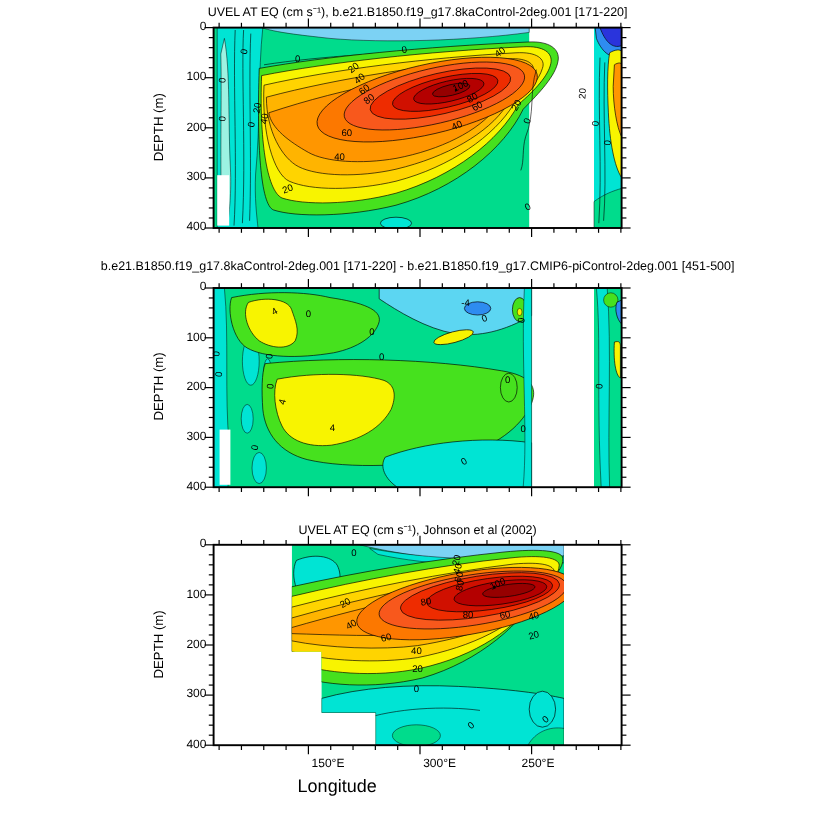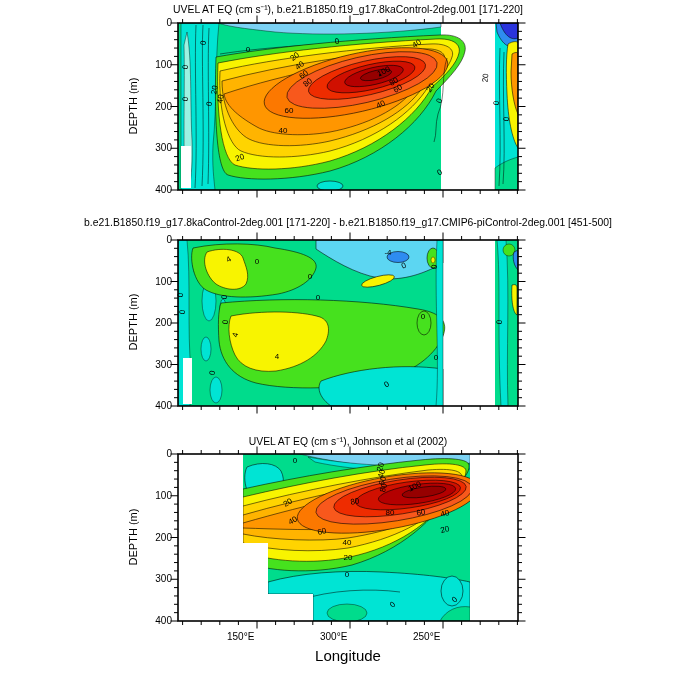--- a/index.html
+++ b/index.html
@@ -2,22 +2,22 @@
 <html style="--green: #00DC8C; --green2: #46E11E; --cyan: #00E4D4; --cyan_pale: #9CF2E2; --cyan_light: #5CD6F2; --light_blue: #7CD2F4; --blue: #2E8CF0; --dark_blue: #2A34DC; --yellow: #F8F400; --gold: #FFD400; --amber: #FFB400; --orange: #FF9600; --deep_orange: #FC7800; --orange_red: #F8581C; --red: #EE2C00; --red2: #D01000; --dark_red: #B40000; --core_red: #960000;"><head>
 <meta charset="utf-8">
 <style>
   html,body{margin:0;padding:0;background:#fff;}
   #page{position:relative;width:700px;height:700px;background:#fff;overflow:hidden;
         font-family:"Liberation Sans",sans-serif;color:#000;}
   #plot{position:absolute;left:0;top:0;}
   .title{position:absolute;left:-2px;width:700px;text-align:center;font-size:10.4px;white-space:nowrap;}
   .yl{position:absolute;left:73px;width:120px;text-align:center;font-size:11px;transform:rotate(-90deg);}
   .ytick{position:absolute;left:130px;width:42px;text-align:right;font-size:10px;line-height:1;}
-  .xtick{position:absolute;width:60px;text-align:left;font-size:10px;top:631px;}
-  .xlab{position:absolute;left:248px;top:647px;width:200px;text-align:center;font-size:15px;}
+  .xtick{position:absolute;width:60px;text-align:right;font-size:10px;top:631px;}
+  .xlab{position:absolute;left:248px;top:647px;width:200px;text-align:left;font-size:15px;}
   .cl{position:absolute;font-size:8px;line-height:1;white-space:nowrap;
       transform:translate(-50%,-50%) rotate(var(--r,0deg));}
   .f-bg{fill:var(--green)} .f-g2{fill:var(--green2)} .f-cy{fill:var(--cyan)}
   .f-cyp{fill:var(--cyan_pale)} .f-cl{fill:var(--cyan_light)} .f-lb{fill:var(--light_blue)}
   .f-bl{fill:var(--blue)} .f-db{fill:var(--dark_blue)} .f-ye{fill:var(--yellow)}
   .f-go{fill:var(--gold)} .f-am{fill:var(--amber)} .f-or{fill:var(--orange)}
   .f-do{fill:var(--deep_orange)} .f-ored{fill:var(--orange_red)} .f-re{fill:var(--red)}
   .f-re2{fill:var(--red2)} .f-dr{fill:var(--dark_red)} .f-core{fill:var(--core_red)}
   .f-wh{fill:#fff}
   .ct{stroke:#000;stroke-width:.55} .ct2{stroke:#000;stroke-width:.4}
@@ -457,14 +457,14 @@
     <div class="cl" style="left: 421px; top: 513px; --r: -10deg;">60</div>
     <div class="cl" style="left: 445px; top: 514px; --r: -15deg;">40</div>
     <div class="cl" style="left: 445px; top: 530px; --r: -15deg;">20</div>
     <div class="cl" style="left: 347px; top: 543px; --r: 0deg;">40</div>
     <div class="cl" style="left: 348px; top: 558px; --r: 0deg;">20</div>
     <div class="cl" style="left: 347px; top: 575px; --r: 0deg;">0</div>
     <div class="cl" style="left: 393px; top: 605px; --r: -40deg;">0</div>
     <div class="cl" style="left: 455px; top: 600px; --r: -40deg;">0</div>
     <div class="xtick" style="left: 227px;">150°E</div>
     <div class="xtick" style="left: 320px;">300°E</div>
-    <div class="xtick" style="left: 413px;">250°E</div>
+    <div class="xtick" style="left: 402px;">250°E</div>
   </div>
 
 </body></html>

